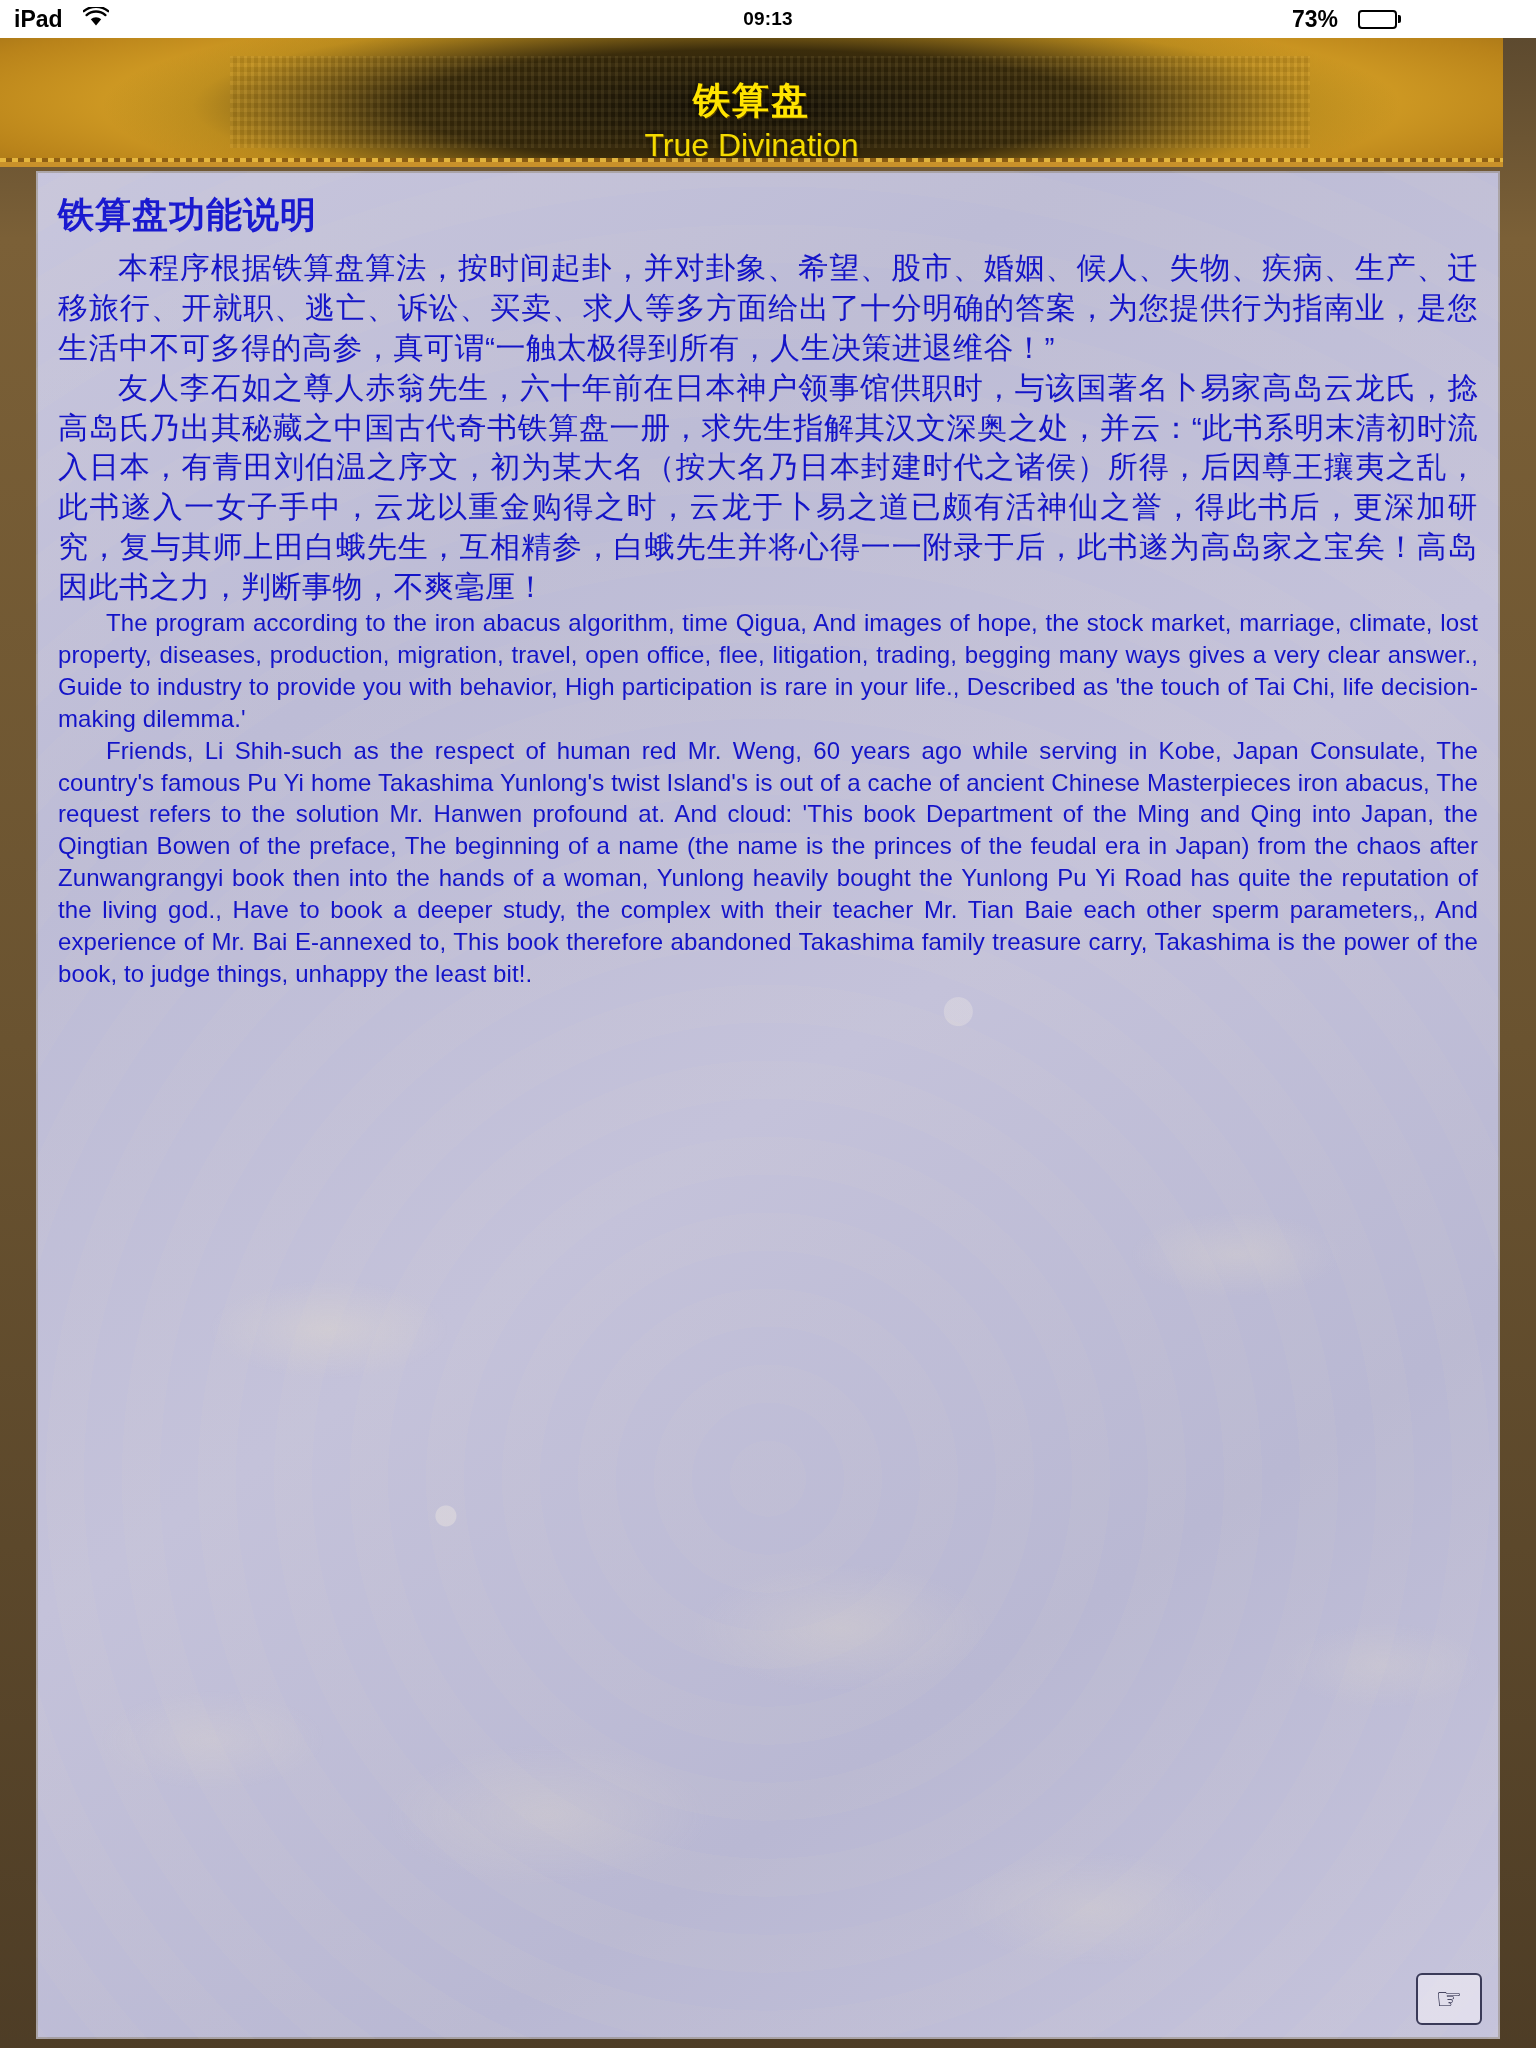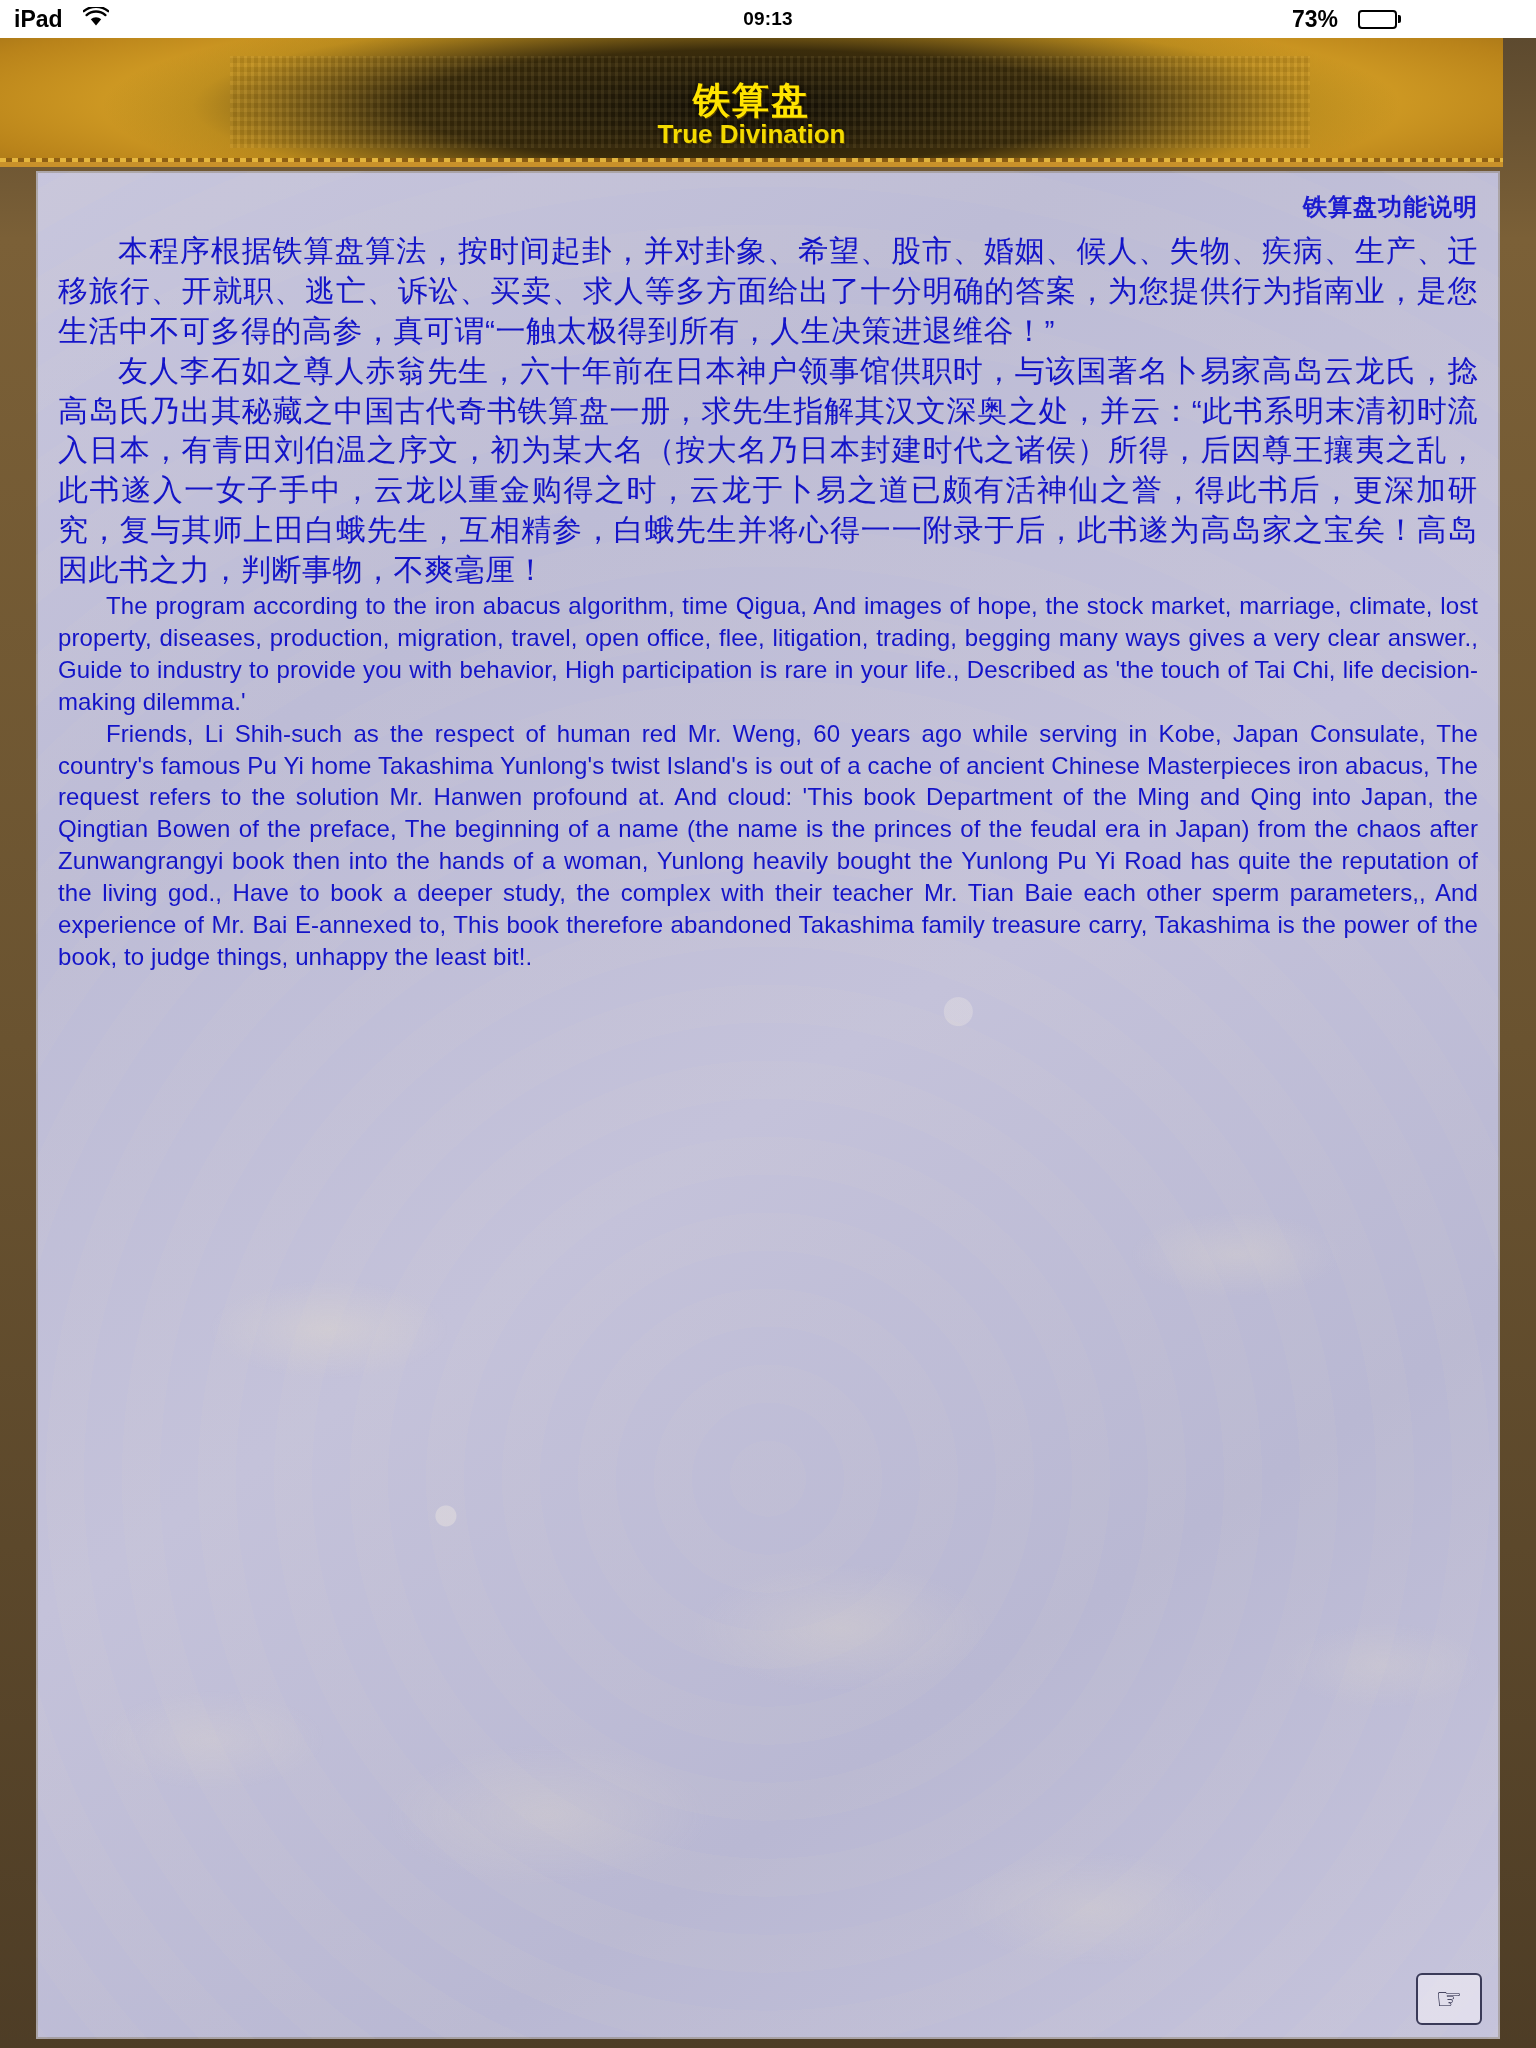--- a/index.html
+++ b/index.html
@@ -119,23 +119,23 @@
   }
   .banner-cn {
     font-size: 37px;
     font-weight: bold;
     color: #ffe400;
     line-height: 1.0;
     text-shadow: 0 0 6px rgba(0,0,0,0.9), 1px 1px 0 #7a5800;
     letter-spacing: 2px;
   }
   .banner-en {
-    margin-top: 2px;
-    font-size: 26px;
-    font-weight: bold;
+    margin-top: 10px;
+    font-size: 32px;
+    font-weight: normal;
     color: #ffe400;
     line-height: 1.05;
     text-shadow: 0 0 5px rgba(0,0,0,0.85), 1px 1px 0 #7a5800;
     opacity: 0.95;
   }
 
   
   .content-wrap {
     position: absolute;
     left: 36px;
@@ -165,23 +165,23 @@
       radial-gradient(ellipse 140px 60px at 92% 80%, rgba(236,226,200,0.35), rgba(236,226,200,0) 70%),
       repeating-radial-gradient(circle at 50% 70%, rgba(230,220,195,0.10) 0 38px, rgba(190,186,210,0.04) 38px 76px);
   }
 
   .doc {
     position: relative;
     z-index: 2;
     padding: 14px 22px 0 22px;
   }
   .doc-title {
-    text-align: right;
+    text-align: left;
     color: #1a1ad0;
-    font-size: 24px;
+    font-size: 36px;
     font-weight: 600;
     margin: 6px 0 8px 0;
     letter-spacing: 1px;
   }
   p.para {
     color: #1414c8;
     font-size: 30px;
     line-height: 1.33;
     margin: 0 0 0 0;
     text-indent: 2em;

